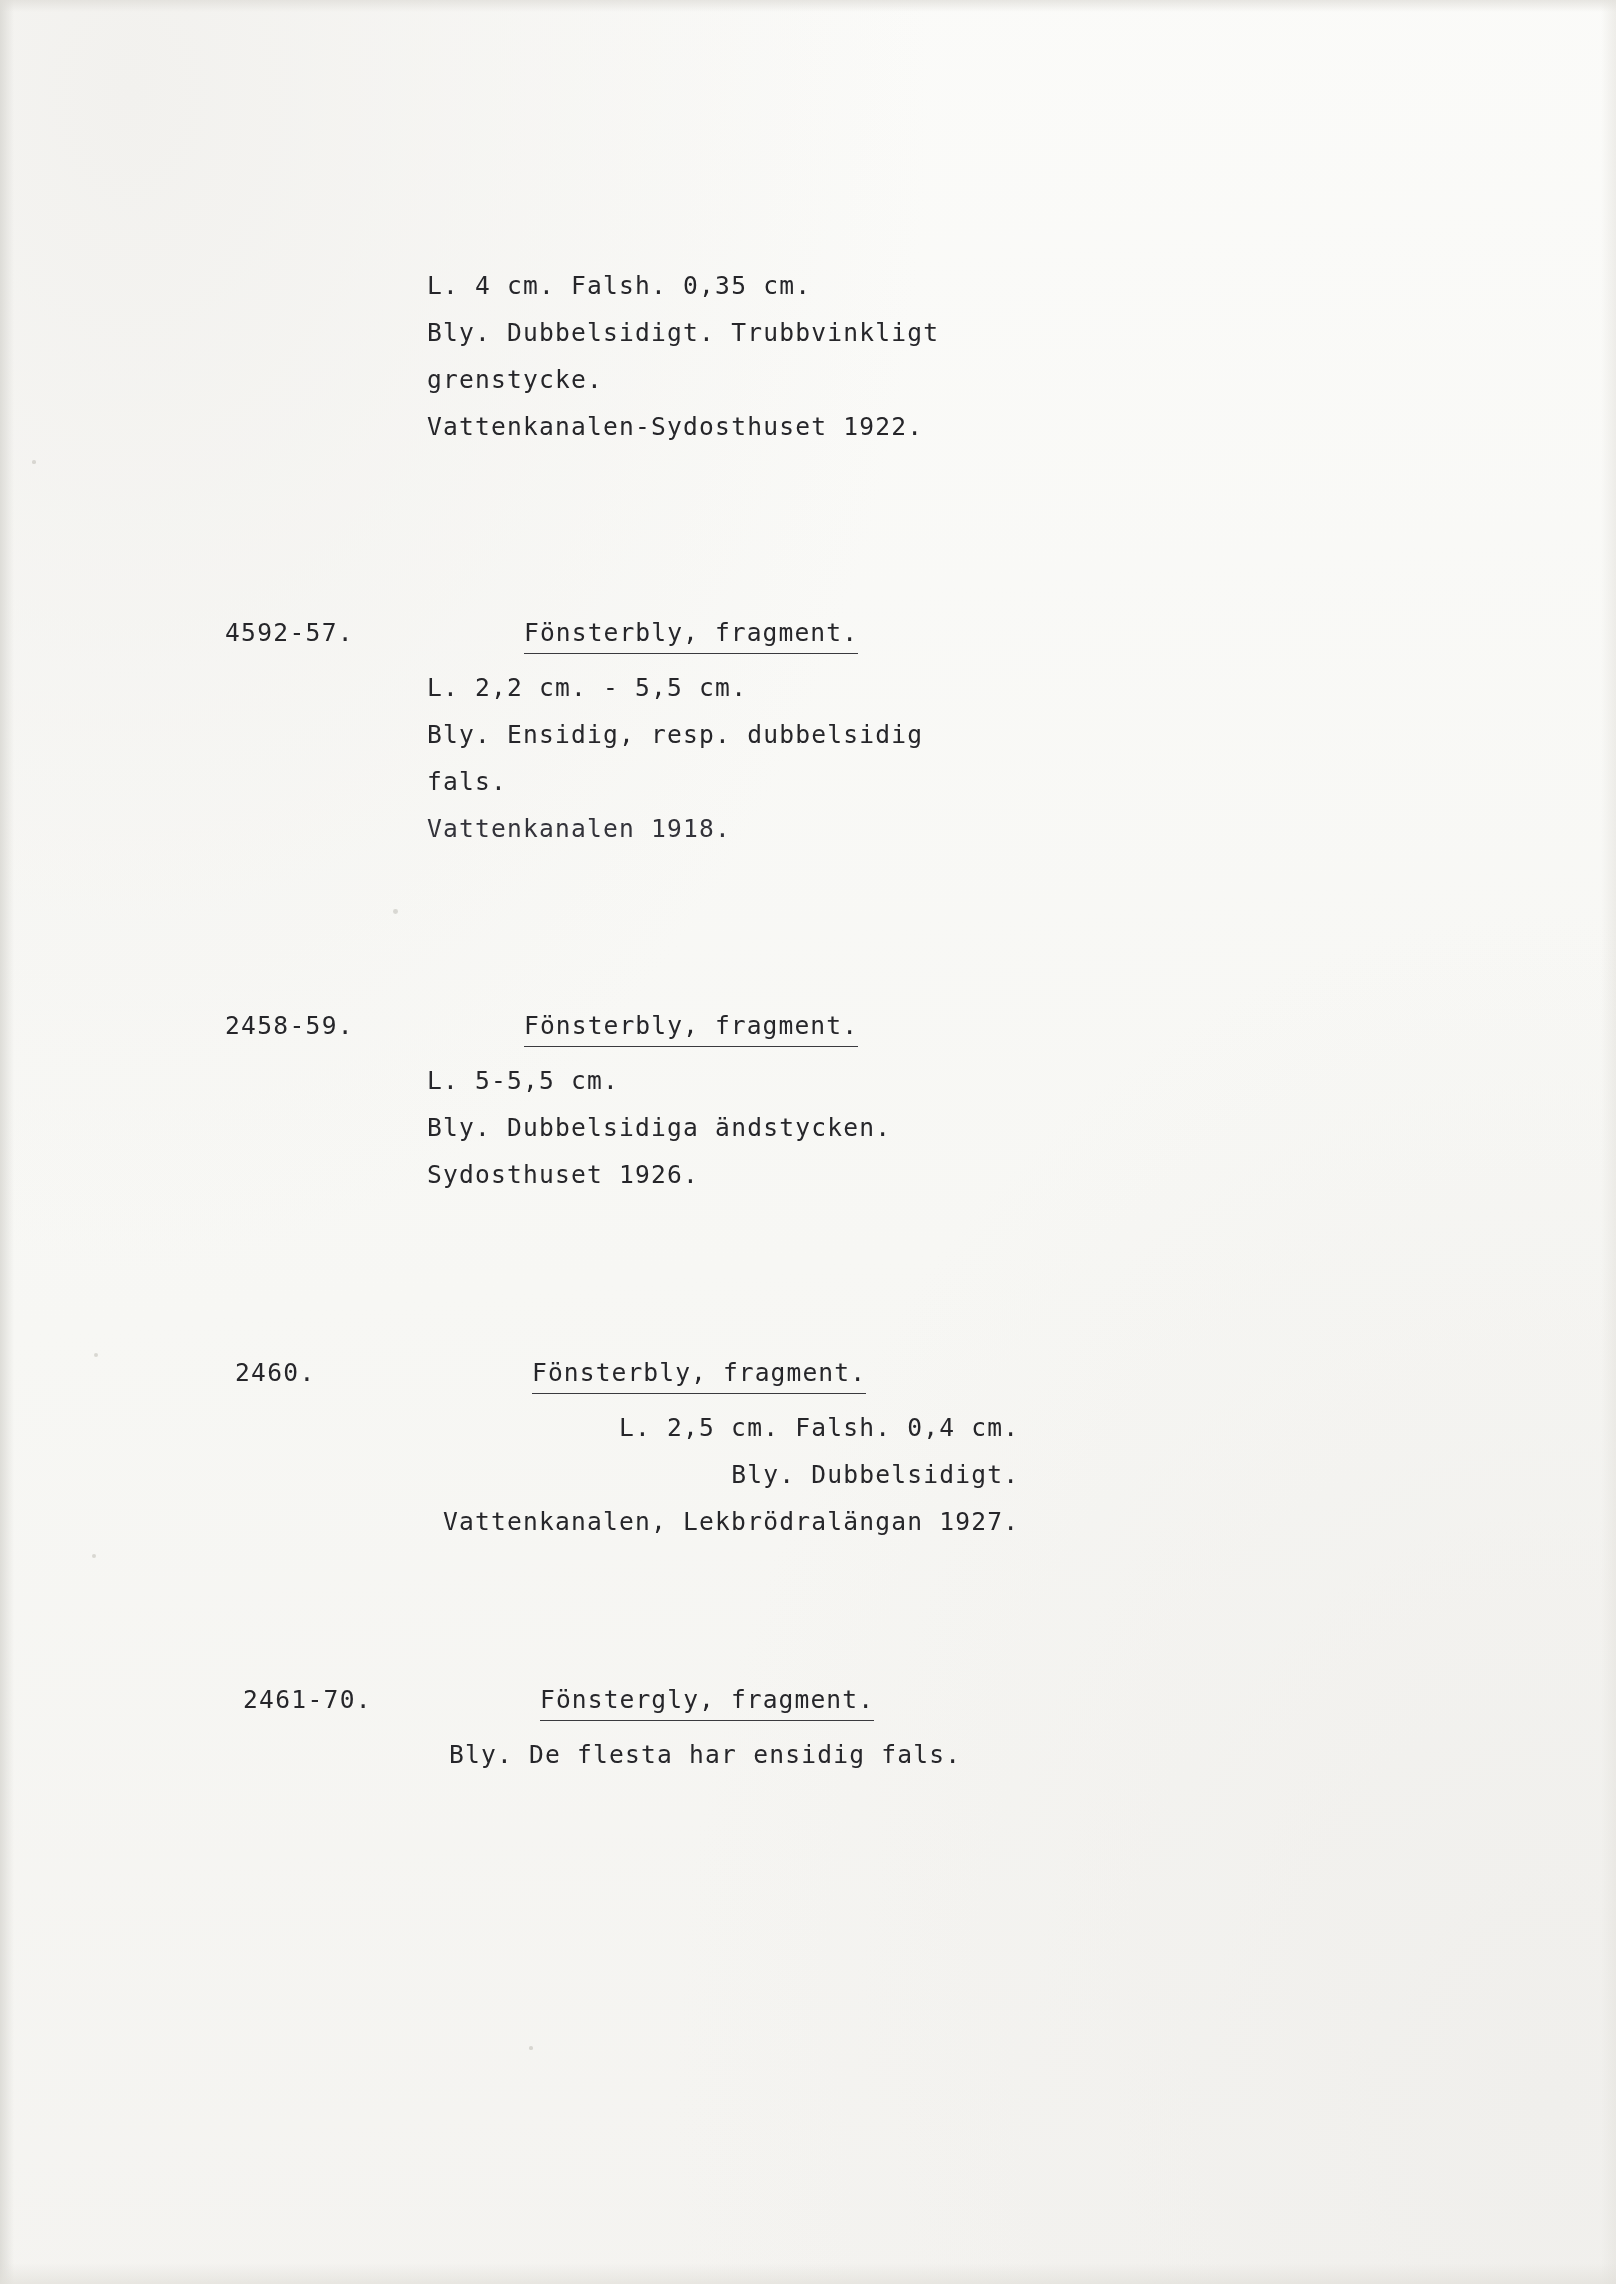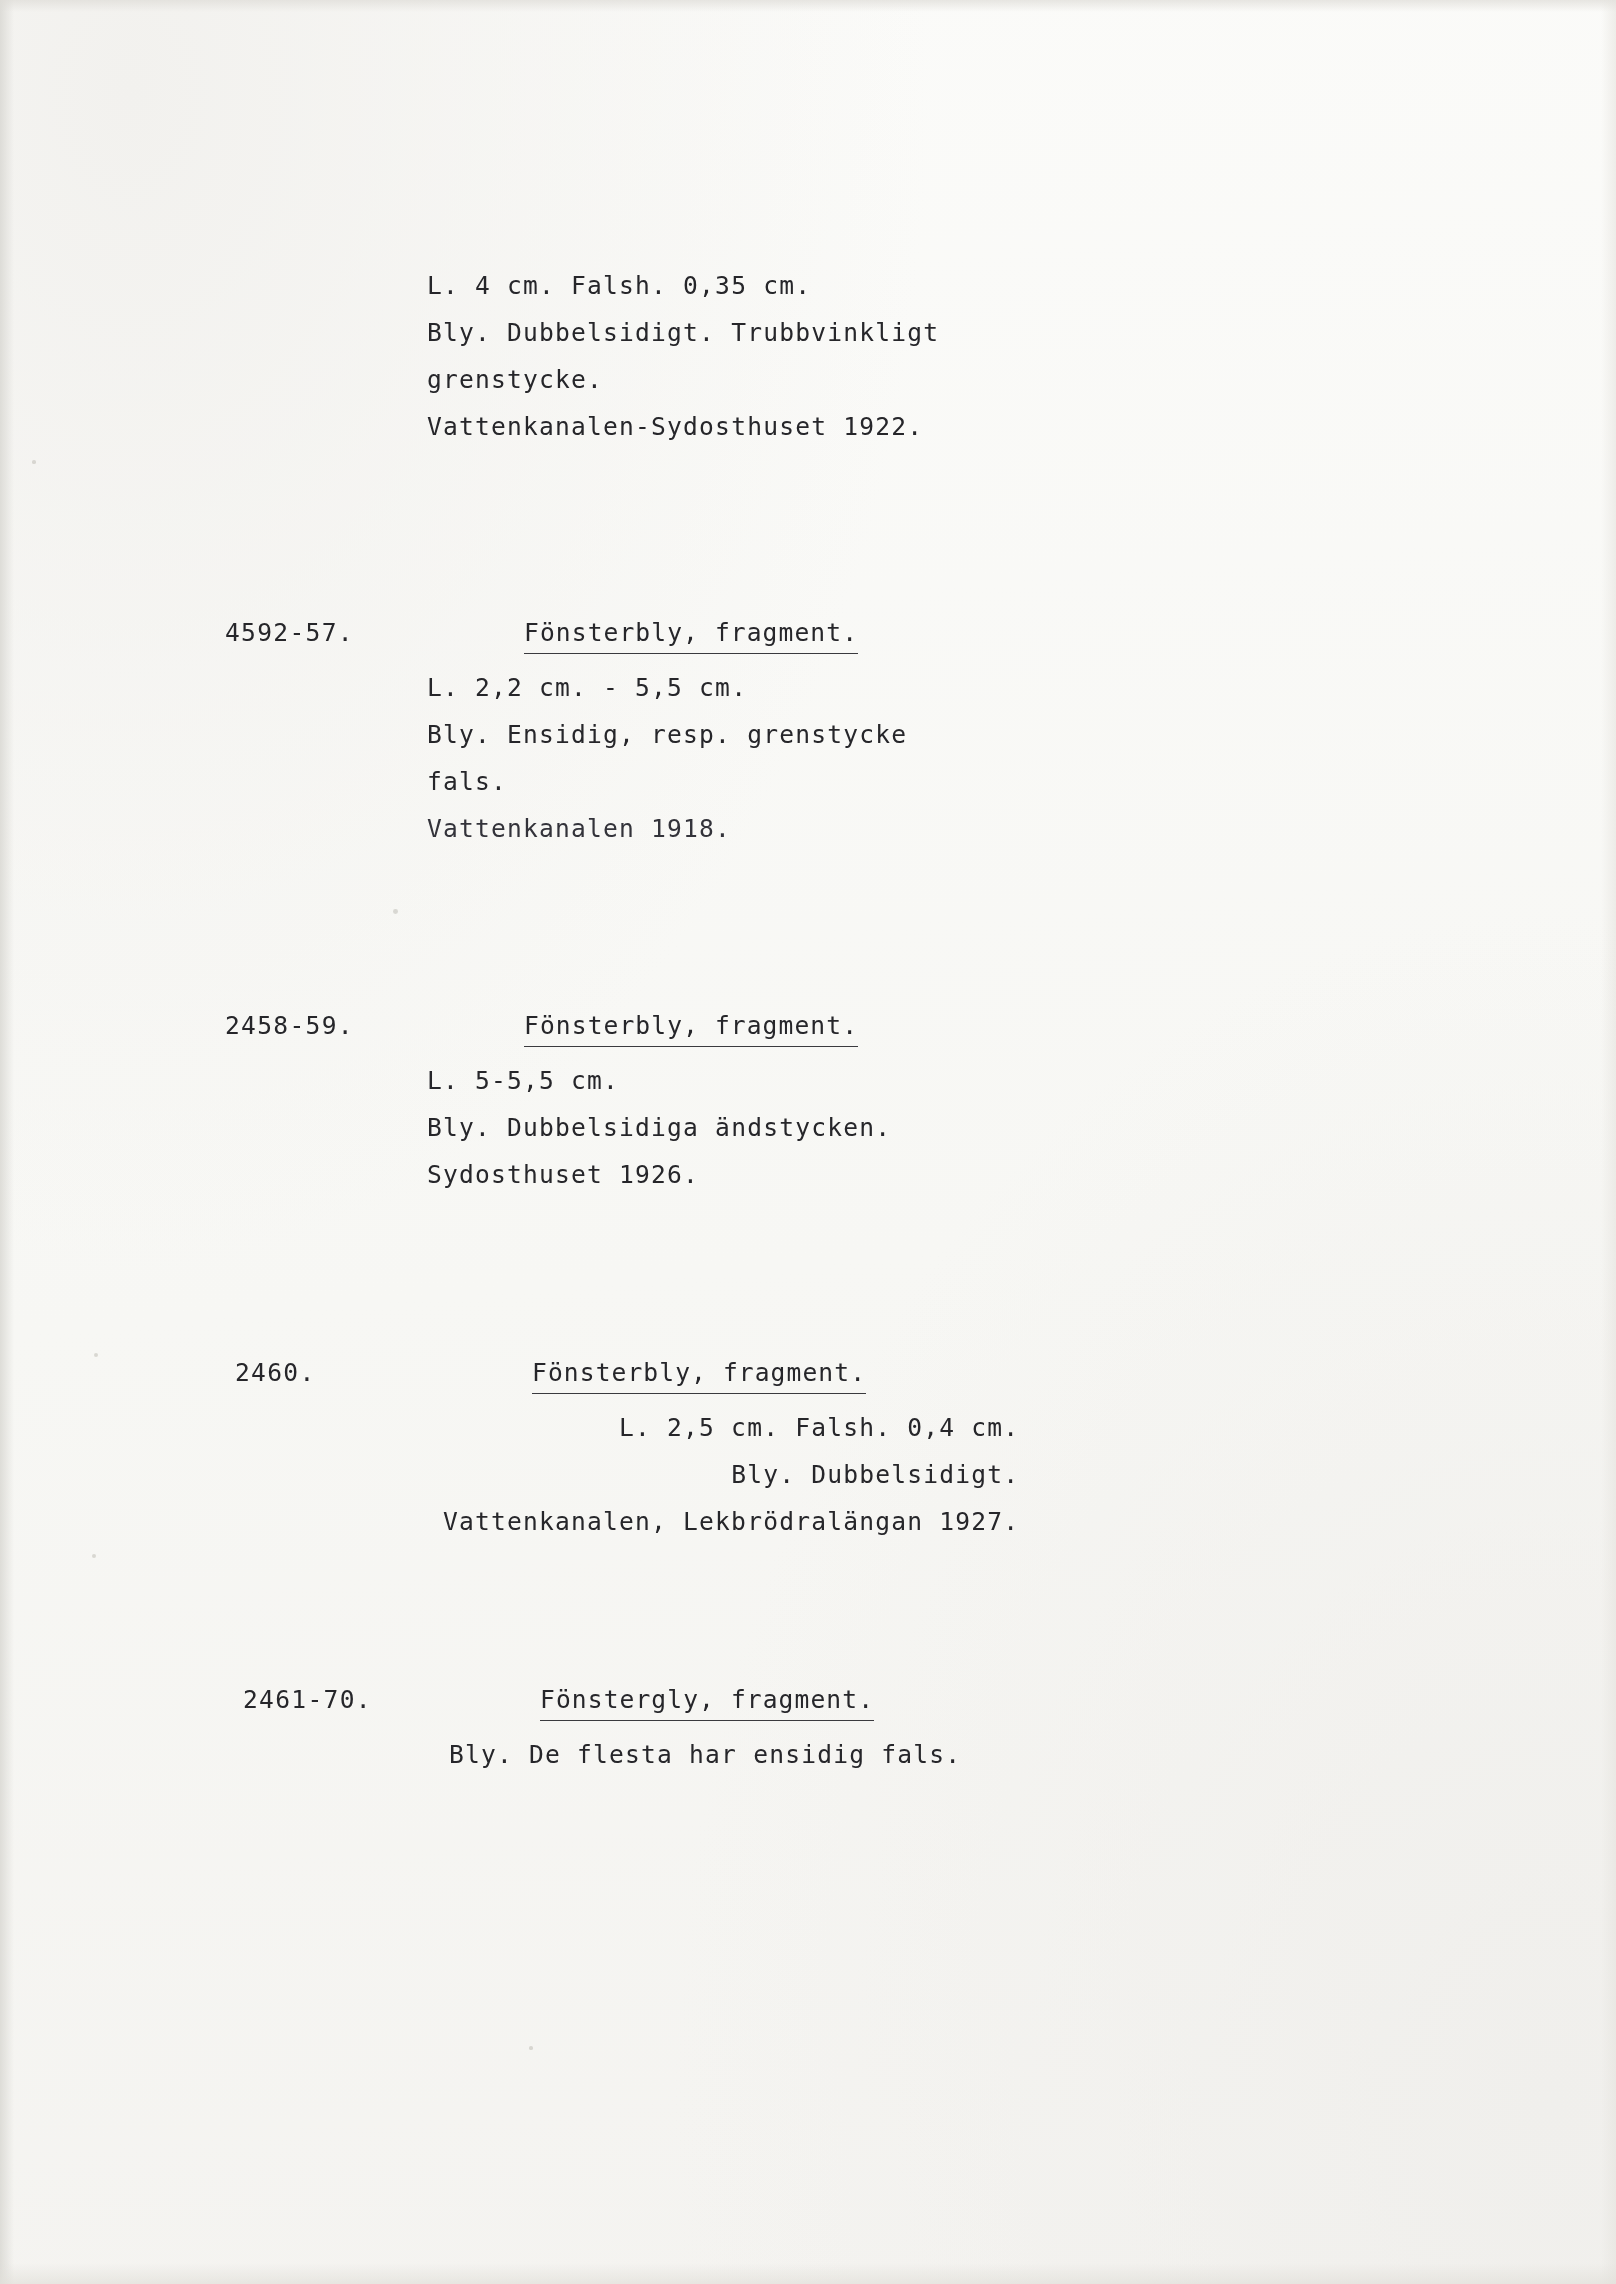--- a/index.html
+++ b/index.html
@@ -132,21 +132,21 @@
       </div>
     </div>
 
     <div class="entry" style="left:0; top:618px;">
       <div class="entry-head">
         <div class="catno">4592-57.</div>
         <div class="title">Fönsterbly, fragment.</div>
       </div>
       <div class="lines indent-a" style="top:46px;">
         <div class="line">L. 2,2 cm. - 5,5 cm.</div>
-        <div class="line">Bly. Ensidig, resp. grenstycke</div>
+        <div class="line">Bly. Ensidig, resp. dubbelsidig</div>
         <div class="line">fals.</div>
         <div class="line soft">Vattenkanalen 1918.</div>
       </div>
     </div>
 
     <div class="entry" style="left:0; top:1011px;">
       <div class="entry-head">
         <div class="catno">2458-59.</div>
         <div class="title">Fönsterbly, fragment.</div>
       </div>

